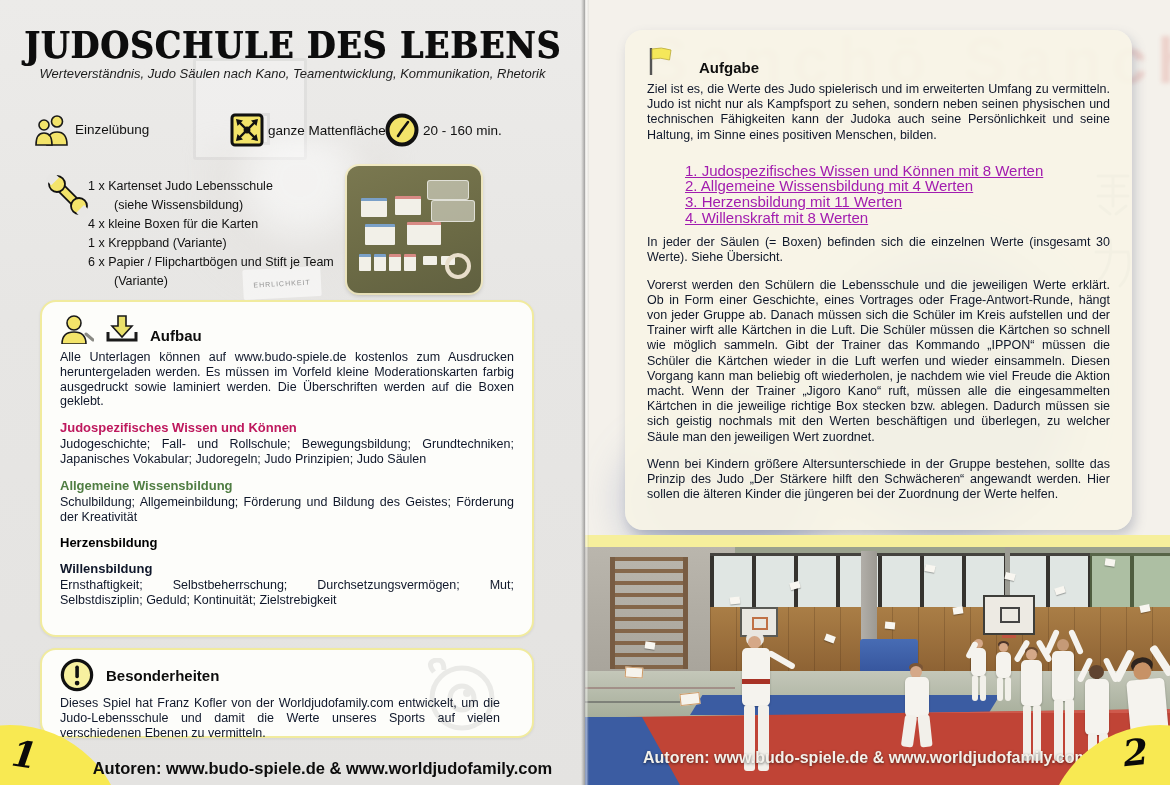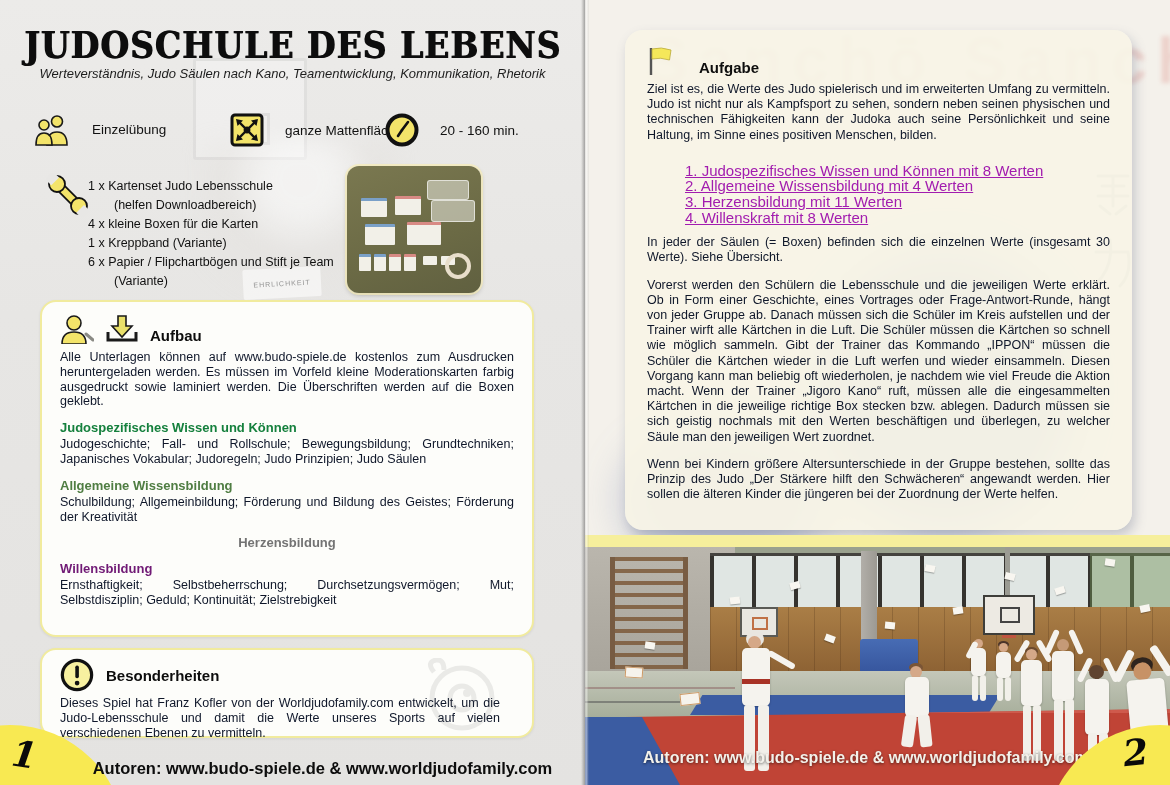--- a/index.html
+++ b/index.html
@@ -19,39 +19,39 @@
   .lp-card{position:absolute;left:243px;top:268px;width:78px;height:30px;background:rgba(255,255,255,.55);
            transform:rotate(-3deg);border-radius:2px;display:flex;align-items:center;justify-content:center;
            font-size:7px;letter-spacing:1px;color:rgba(120,120,120,.8);}
   
   .title{position:absolute;left:0;top:26px;width:585px;text-align:center;
          font-family:"DejaVu Serif",serif;font-weight:bold;font-size:33px;letter-spacing:1px;
          transform:scaleY(1.12);text-shadow:1px 0 0 #111;color:#0d0d0d;}
   .subtitle{position:absolute;left:0;top:66px;width:585px;text-align:center;font-style:italic;
             font-size:13px;color:#1e1e1e;}
   
-  .meta-item{position:absolute;display:flex;align-items:center;gap:21px;}
+  .meta-item{position:absolute;display:flex;align-items:center;gap:4px;}
   .meta-item span{font-size:13.5px;color:#111;}
   
   .mat-text{position:absolute;left:88px;top:177px;width:268px;font-size:12.5px;line-height:19px;color:#111;}
   .mat-text .indent{padding-left:26px;}
   .thumb{position:absolute;left:347px;top:166px;width:134px;height:127px;border-radius:12px;
          background:linear-gradient(160deg,#7a7850,#6b6a45 60%,#606040);box-shadow:0 0 0 2px rgba(250,240,180,.65), 0 2px 5px rgba(0,0,0,.25);}
   .thumb .box{position:absolute;background:rgba(235,235,225,.55);border:1px solid rgba(255,255,255,.6);border-radius:3px;}
   .thumb .tcard{position:absolute;background:#f2f0e8;border-radius:1px;}
   .thumb .tcard.b{border-top:3px solid #7aa0c8;}
   .thumb .tcard.r{border-top:3px solid #d88a84;}
   .thumb .ring{position:absolute;right:10px;bottom:14px;width:18px;height:18px;border:4px solid #e8decb;border-radius:50%;}
   
   .ibox{position:absolute;background:#fdfdfa;border:2px solid #f1eb9e;border-radius:16px;box-shadow:0 1px 3px rgba(0,0,0,.08);}
   .ibox-head{font-size:15px;font-weight:bold;color:#0d0d0d;}
   .jtext{font-size:12.5px;line-height:14.8px;text-align:justify;color:#0f172a;}
   .sec{margin-top:11px;}
   .sec-t{font-size:13px;font-weight:bold;margin-bottom:2px;}
-  .c-yellow{color:#15803d;}.c-green{color:#4f7d42;}.c-red{color:#737373;text-align:center;}.c-blue{color:#701a75;}
+  .c-yellow{color:#be185d;}.c-green{color:#4f7d42;}.c-red{color:#000000;}.c-blue{color:#0f172a;}
   
   .corner{position:absolute;width:230px;height:230px;border-radius:50%;background:#f8e952;z-index:40;}
   .corner-num{position:absolute;z-index:41;font-family:"DejaVu Serif",serif;font-style:italic;font-weight:bold;
               font-size:36px;color:#0a0a0a;}
   .footer{position:absolute;bottom:7px;left:70px;right:10px;text-align:center;font-size:16.5px;font-weight:bold;color:#0d0d0d;z-index:42;}
   
   .rp-pink{position:absolute;top:24px;left:60px;font-size:64px;font-weight:bold;color:#e09a92;opacity:.35;
            filter:blur(2px);white-space:nowrap;letter-spacing:10px;z-index:1;}
   .rp-blob{position:absolute;border-radius:50%;filter:blur(22px);z-index:1;}
   .rp-kanji{position:absolute;z-index:1;opacity:.55;}
@@ -164,21 +164,21 @@
       <line x1="13" y1="13" x2="31" y2="31" stroke="#111" stroke-width="10" stroke-linecap="round"></line>
       <line x1="13" y1="13" x2="31" y2="31" stroke="#f3e46a" stroke-width="6.5" stroke-linecap="round"></line>
       <circle cx="11" cy="11" r="8" fill="#f3e46a" stroke="#111" stroke-width="1.8"></circle>
       <rect x="1" y="1" width="11" height="9" fill="#e8e7e5" transform="rotate(-45 6 6)"></rect>
       <circle cx="33" cy="33" r="8" fill="#f3e46a" stroke="#111" stroke-width="1.8"></circle>
       <rect x="32" y="34" width="11" height="9" fill="#e8e7e5" transform="rotate(-45 38 39)"></rect>
     </g>
   </svg>
   <div class="mat-text">
     <div>1 x Kartenset Judo Lebensschule</div>
-    <div class="indent">(helfen Downloadbereich)</div>
+    <div class="indent">(siehe Wissensbildung)</div>
     <div>4 x kleine Boxen für die Karten</div>
     <div>1 x Kreppband (Variante)</div>
     <div>6 x Papier / Flipchartbögen und Stift je Team</div>
     <div class="indent">(Variante)</div>
   </div>
   <div class="thumb">
     <div class="box" style="right:12px;top:14px;width:40px;height:18px;"></div>
     <div class="box" style="right:6px;top:34px;width:42px;height:20px;"></div>
     <div class="tcard b" style="left:14px;top:32px;width:26px;height:16px;"></div>
     <div class="tcard r" style="left:48px;top:30px;width:26px;height:16px;"></div>

